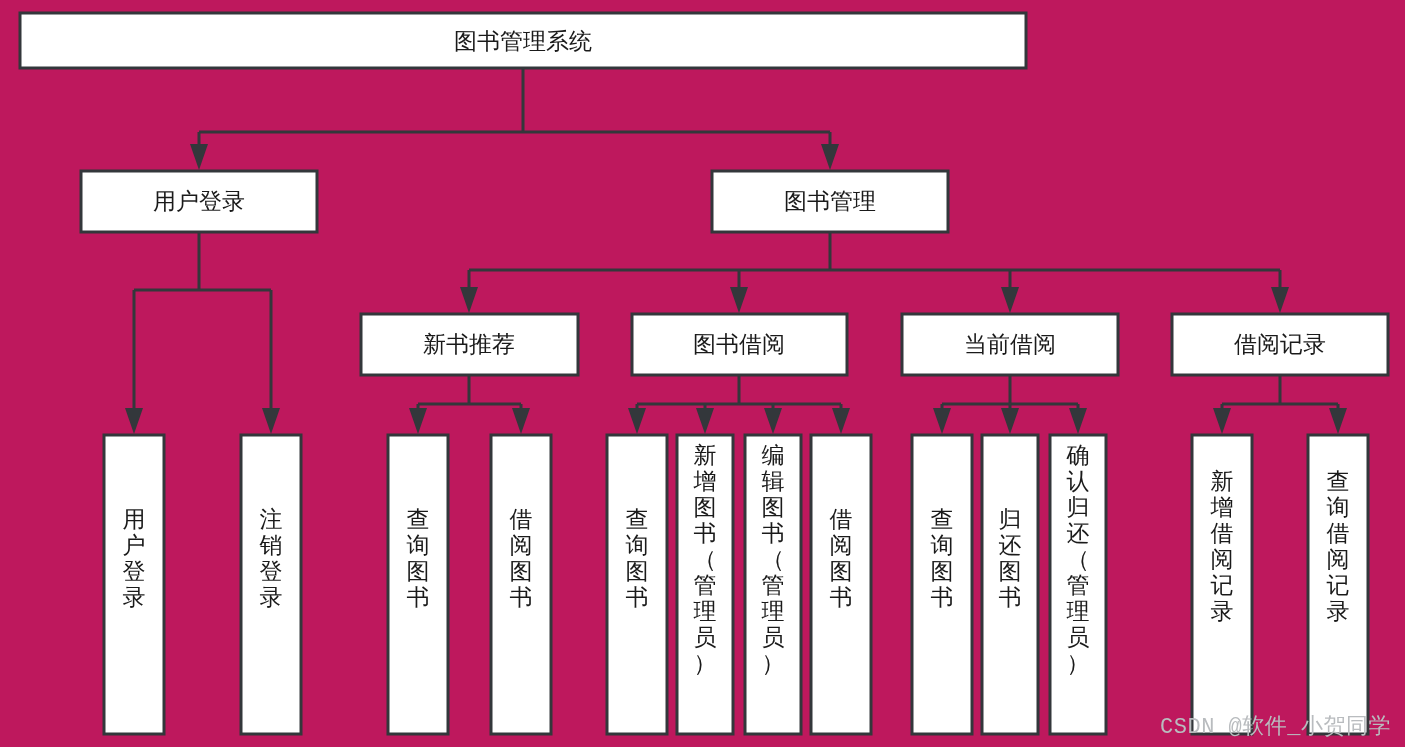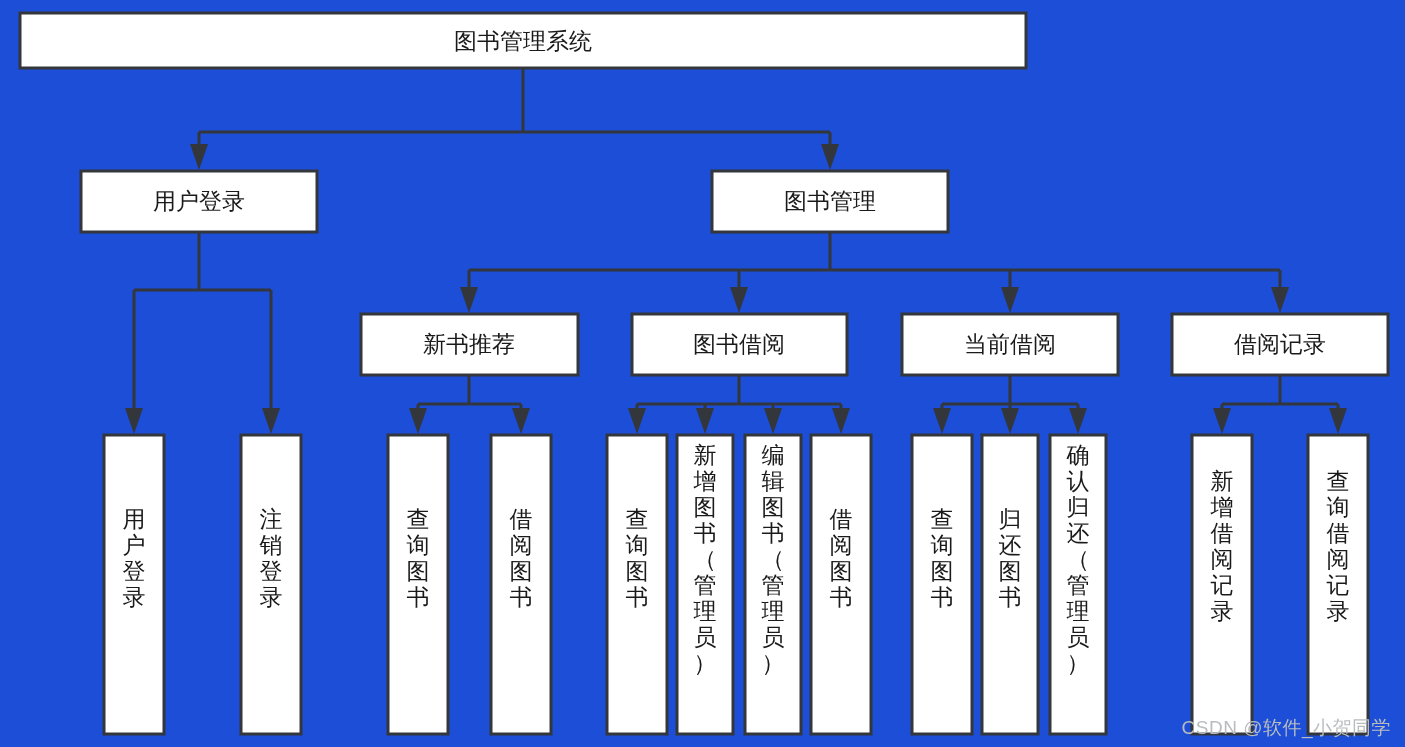--- a/index.html
+++ b/index.html
@@ -10,21 +10,21 @@
   body {
     width: 1405px;
     height: 747px;
     font-family: "DejaVu Sans", "Liberation Sans", sans-serif;
     overflow: hidden;
   }
   #diagram-root {
     position: relative;
     width: 1405px;
     height: 747px;
-    background: #1d4ed8;
+    background: #be185d;
   }
   svg.diagram-canvas {
     position: absolute;
     left: 0;
     top: 0;
     width: 1405px;
     height: 747px;
   }
   .node-box {
     fill: #ffffff;
@@ -50,22 +50,22 @@
   .node-label-v {
     font-family: "DejaVu Sans", "Liberation Sans", sans-serif;
     font-size: 23px;
     fill: #1a1a1a;
     text-anchor: middle;
   }
   .watermark {
     position: absolute;
     right: 14px;
     bottom: 6px;
-    font-family: Liberation Sans, sans-serif;
-    font-size: 19px;
+    font-family: Liberation Mono, monospace;
+    font-size: 22px;
     color: #b9bcbf;
     white-space: nowrap;
     letter-spacing: 0.5px;
     pointer-events: none;
   }
 </style>
 </head>
 <body>
 
 <div id="diagram-root">

